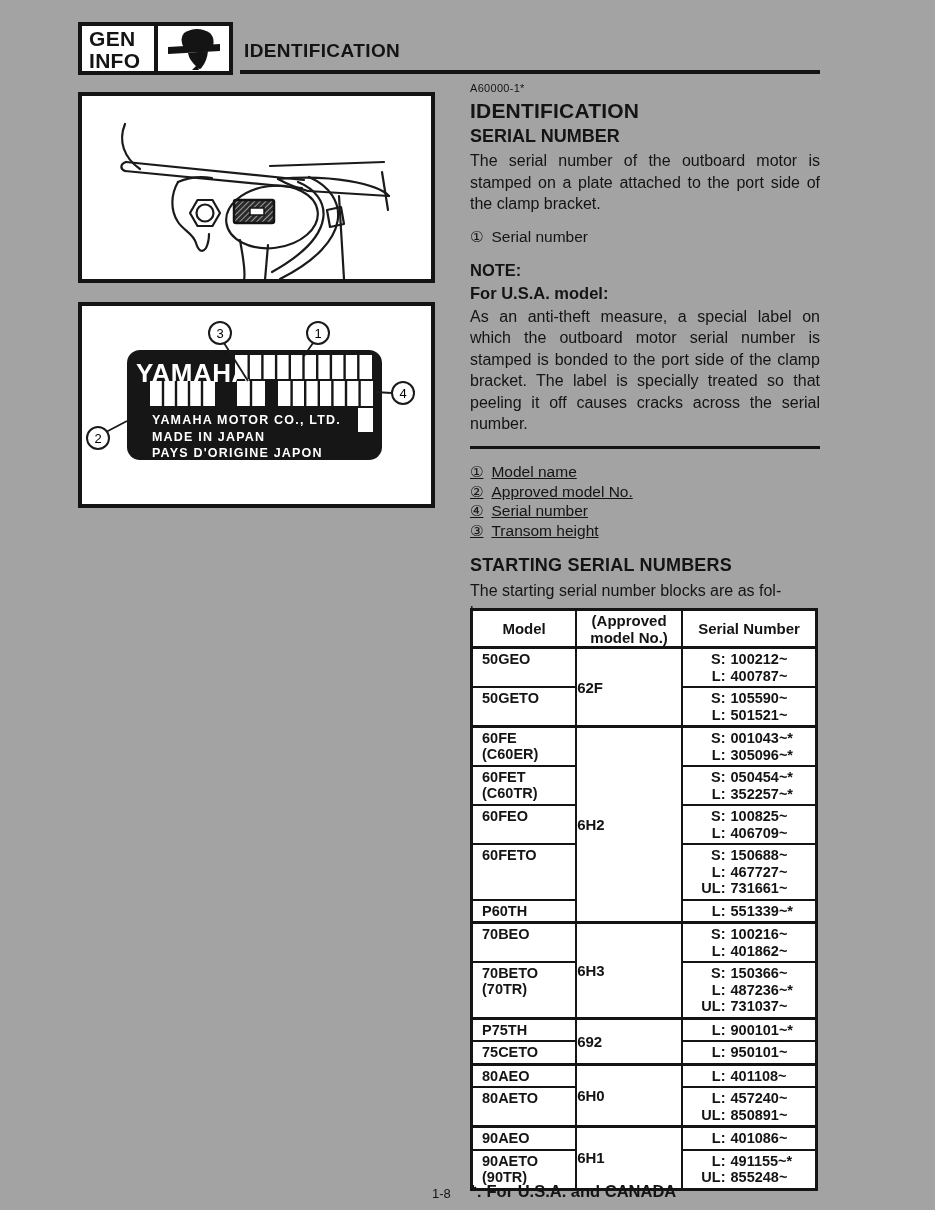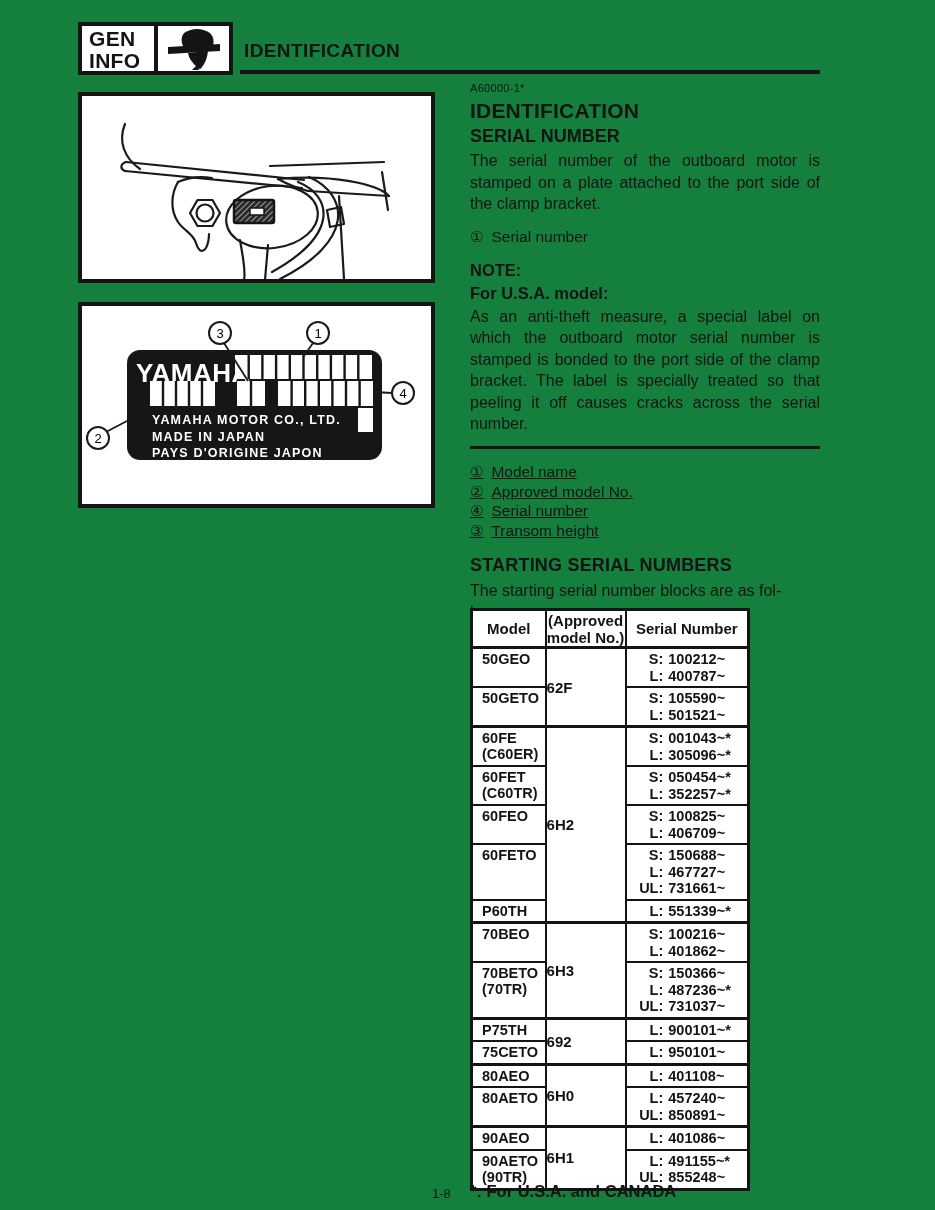--- a/index.html
+++ b/index.html
@@ -1,18 +1,18 @@
 <!DOCTYPE html>
 <html><head>
 <meta charset="utf-8">
 <style>
   * { margin:0; padding:0; box-sizing:border-box; }
   html,body { background:#e8e8e8; }
   body { font-family:"Liberation Sans","DejaVu Sans",sans-serif; color:#141414; }
-  .page { position:relative; width:935px; height:1210px; background:#15803d; overflow:hidden; margin:0 auto; }
+  .page { position:relative; width:935px; height:1210px; background:#a3a3a3; overflow:hidden; margin:0 auto; }
 
   
   .hdr-box { position:absolute; left:78px; top:22px; width:155px; height:53px;
              border:4px solid #141414; display:flex; background:#fff; }
   .hdr-text { width:76px; border-right:4px solid #141414; font-weight:bold;
               font-size:21px; line-height:22px; padding:2px 0 0 7px; letter-spacing:0.3px; }
   .hdr-icon { flex:1; display:flex; align-items:center; justify-content:center; }
   .hdr-title { position:absolute; left:244px; top:40px; font-size:19px; font-weight:bold; letter-spacing:0.4px; }
   .hdr-rule { position:absolute; left:240px; top:70px; width:580px; height:4px; background:#141414; }
 
@@ -34,21 +34,21 @@
   .note-head { display:flex; margin-top:15px;flex-direction:column; }
   .note-label { font-size:16.5px; font-weight:bold; }
   .note-rule { flex:1; height:3.5px; background:#141414; margin-left:5px; align-self:flex-end; margin-bottom:3px; }
   .note-sub { font-size:16.5px; font-weight:bold; margin-top:1px; }
   .rule-end { height:3.5px; background:#141414; margin-top:11px; }
   .callout-list { margin-top:13px; font-size:15.5px; line-height:19.5px;text-decoration:underline; }
   .h-start { font-size:18px; font-weight:bold; margin-top:15px; letter-spacing:0.2px; }
   .intro { font-size:16px; line-height:21.5px; margin-top:4px; }
 
   
-  .tblwrap { position:absolute; left:470px; top:608px; width:280px; }
+  .tblwrap { position:absolute; left:470px; top:608px; width:348px; }
   table { width:100%; border-collapse:collapse; border:3px solid #141414; background:#fff; }
   th,td { border:2px solid #141414; font-weight:bold; }
   th { font-size:15px; line-height:17px; white-space:pre-line; height:38px; text-align:center;
        border-bottom:3px solid #141414; }
   th.c1 { width:106px; } th.c2 { width:107px; } th.c3 { width:135px; }
   td.model { text-align:left; padding:2px 2px 2px 9px; font-size:14.5px; line-height:16px; vertical-align:top; }
   td.approved { text-align:left; font-size:15px; vertical-align:middle; }
   td.serial { vertical-align:middle; padding:2px 0; }
   .serial-line { display:flex; justify-content:center; font-size:14.5px; line-height:16.5px; }
   .sp { width:36px; text-align:right; margin-right:5px; }

